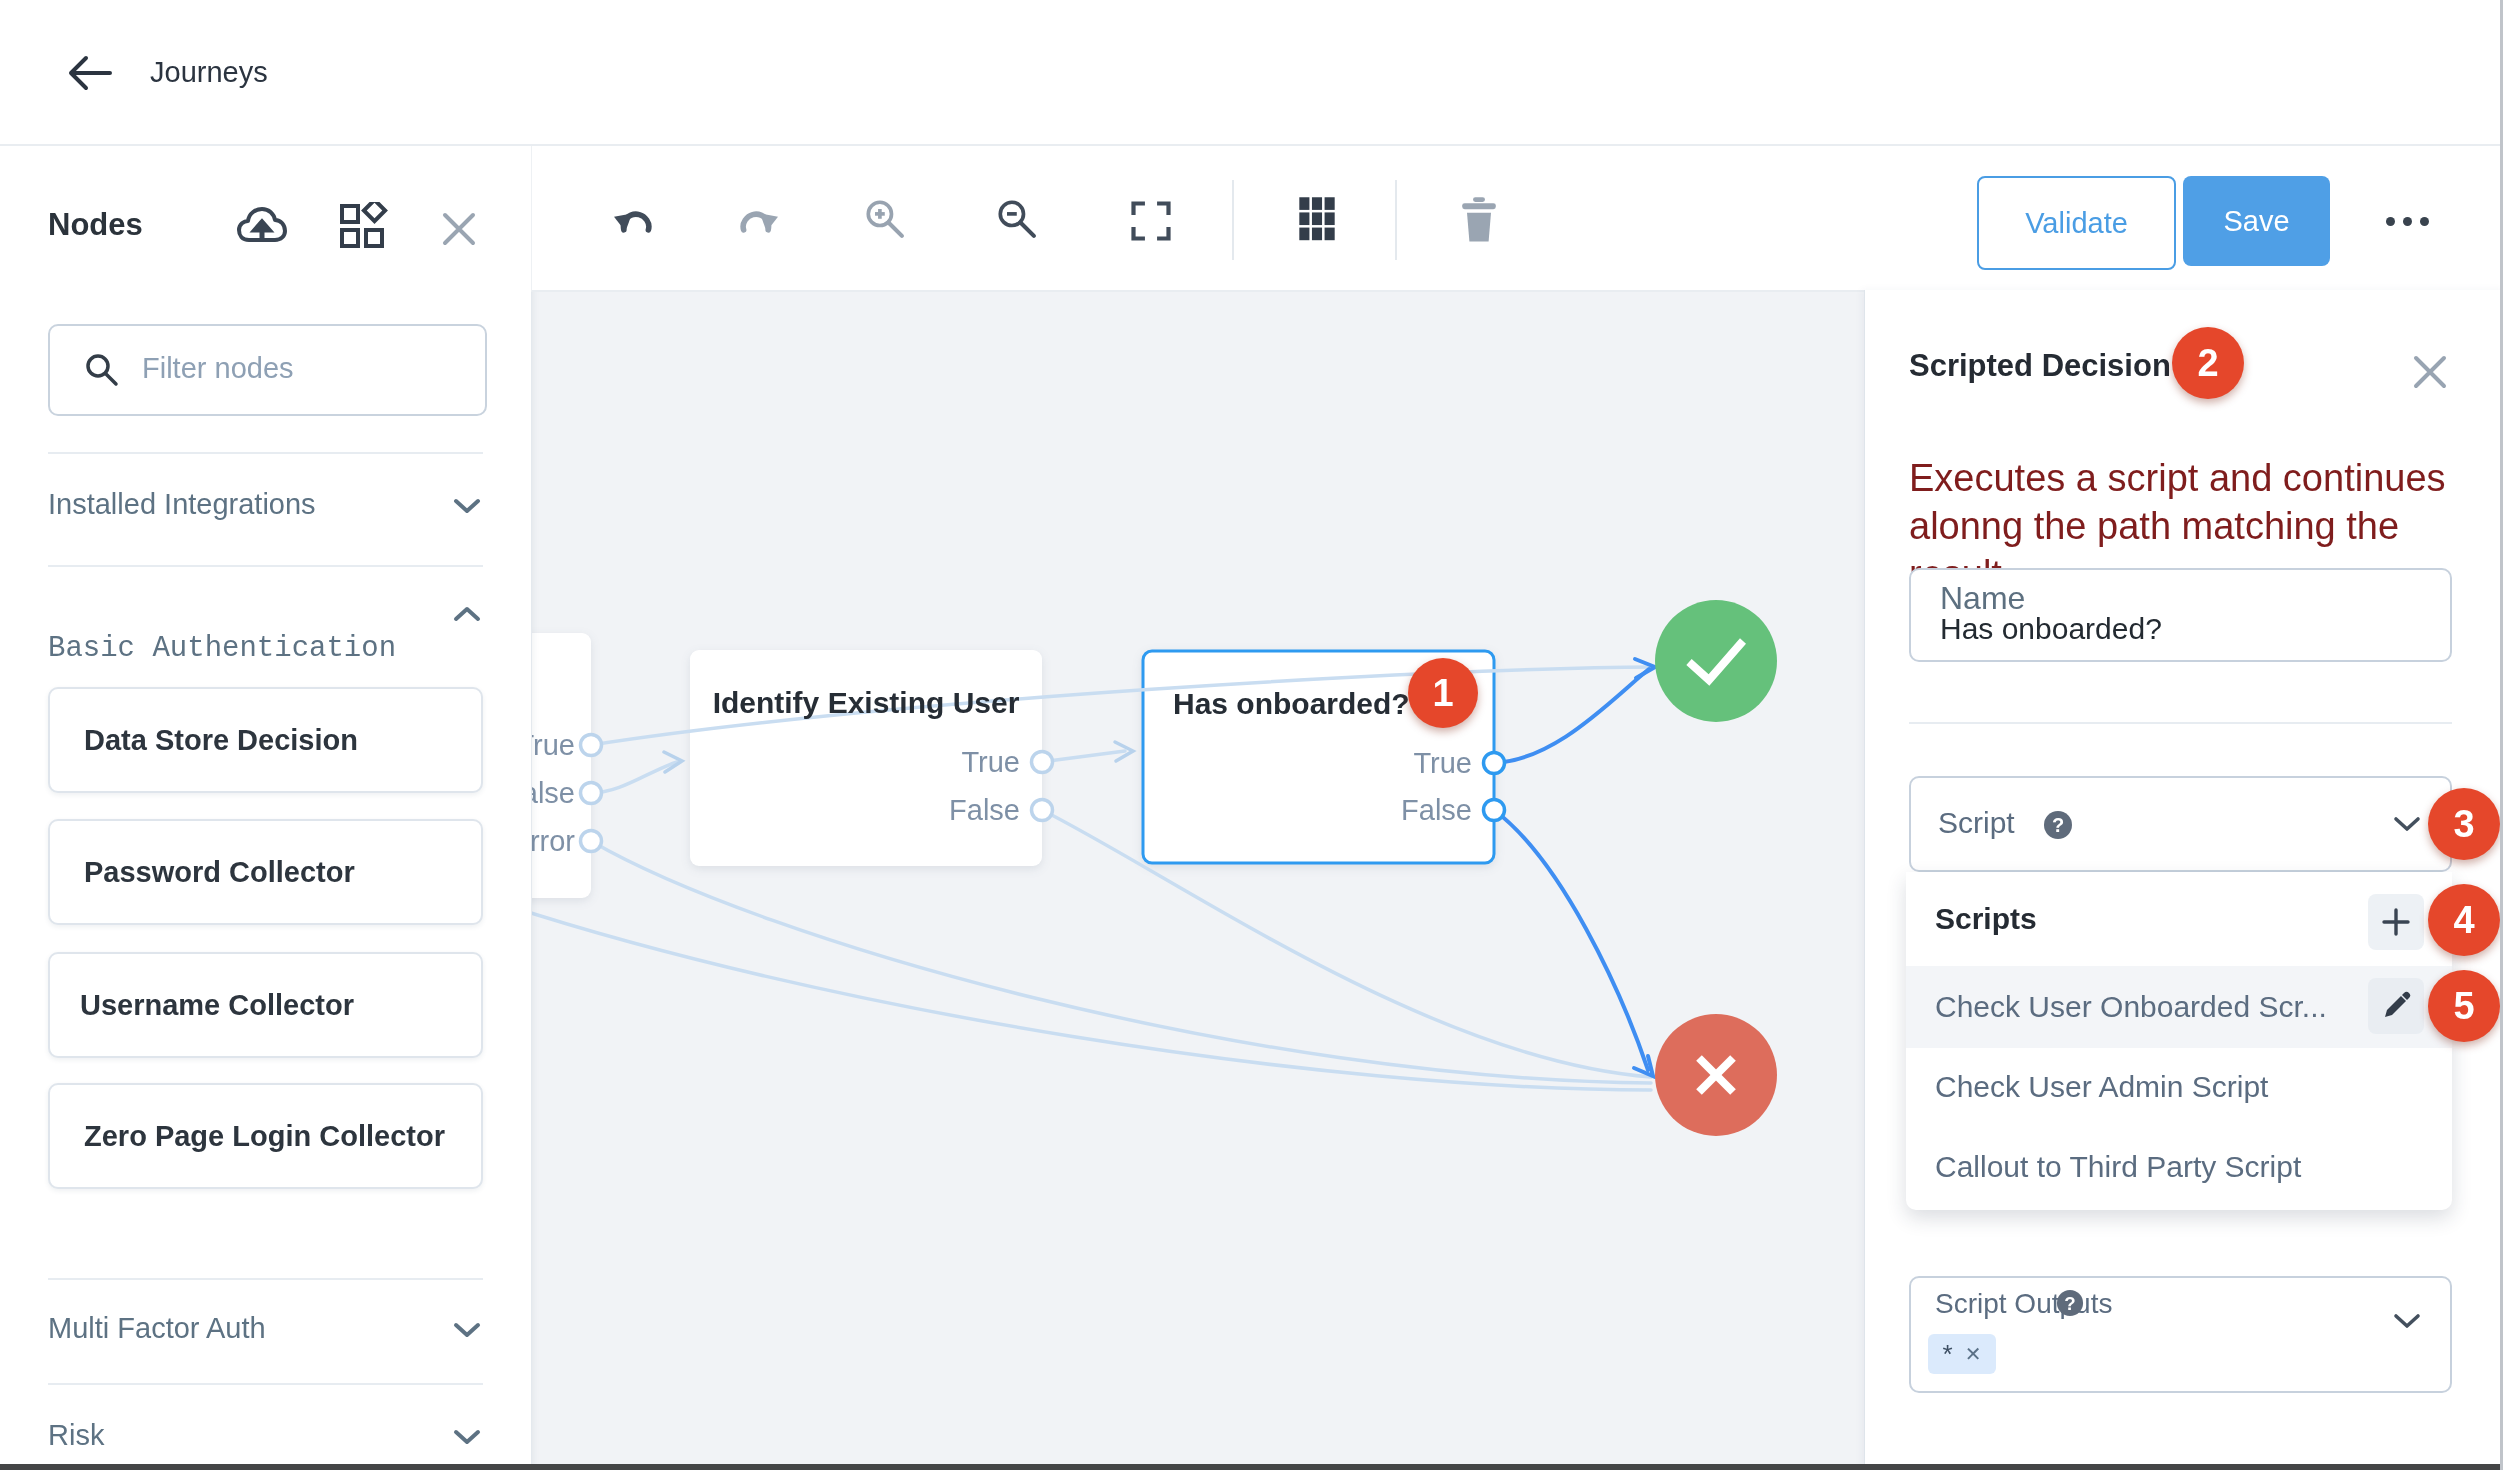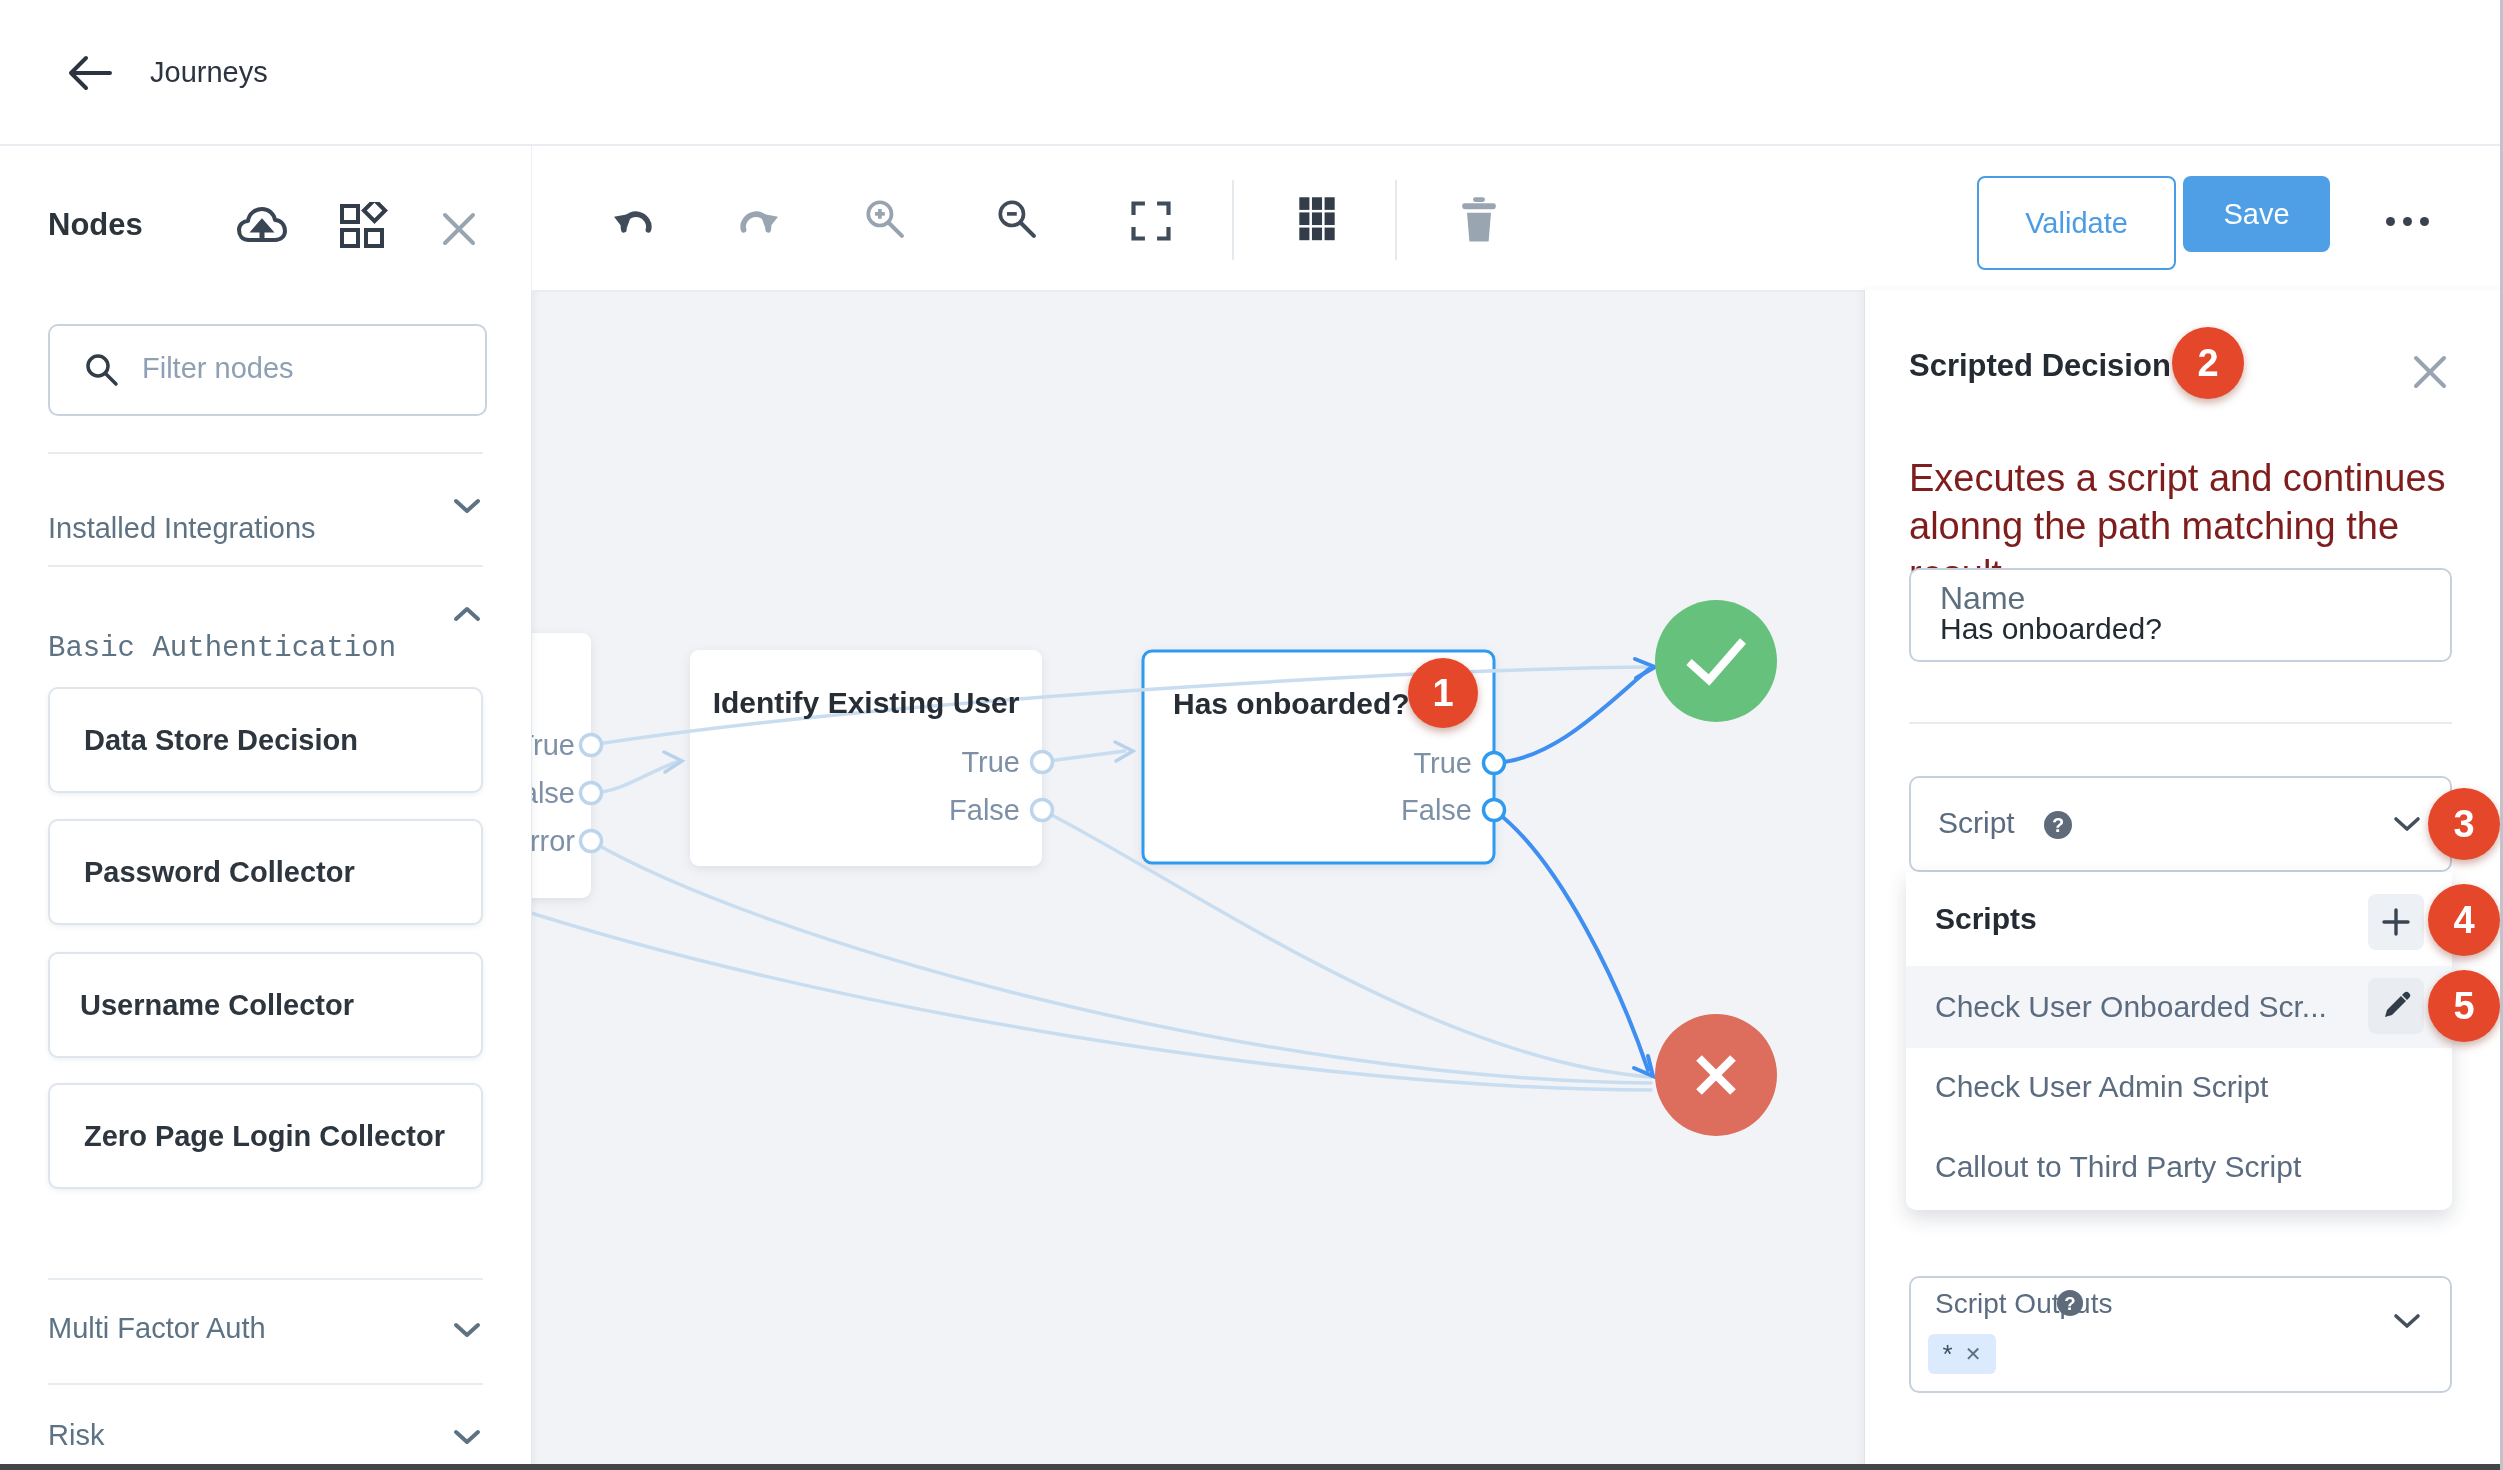--- a/index.html
+++ b/index.html
@@ -27,21 +27,21 @@
         box-shadow:0 2px 5px rgba(40,60,90,.08);z-index:5;display:flex;align-items:center;padding-left:34px;box-sizing:border-box;
         font-size:29px;font-weight:700;color:#2d353e;cursor:grab;}
 
   
   .toolbar{left:531px;top:144px;width:1972px;height:146px;background:#fff;border-bottom:2px solid #e9edf1;
         border-left:1px solid #eef1f4;z-index:4;}
   .tool-icon{z-index:5;cursor:pointer;}
   .vdiv{width:2px;top:180px;height:80px;background:#e4e9ee;z-index:5;}
   .btn-validate{left:1977px;top:176px;width:195px;height:90px;border:2px solid #4a9de4;border-radius:8px;background:#fff;
         color:#4a9de4;font-size:29px;display:flex;align-items:center;justify-content:center;z-index:5;cursor:pointer;text-align:right;}
-  .btn-save{left:2183px;top:176px;width:147px;height:76px;border-radius:8px;background:#4f9fe6;color:#fff;font-size:29px;
+  .btn-save{left:2183px;top:176px;width:147px;height:90px;border-radius:8px;background:#4f9fe6;color:#fff;font-size:29px;
         display:flex;align-items:center;justify-content:center;z-index:5;cursor:pointer;}
   .more-dots{left:2372px;top:176px;width:70px;height:90px;display:flex;align-items:center;justify-content:center;gap:8px;z-index:5;cursor:pointer;}
   .more-dots i{width:9px;height:9px;border-radius:50%;background:#39434e;}
 
   
   .canvas{left:531px;top:290px;width:1333px;height:1180px;background:#f1f3f6;z-index:1;}
   .flow-svg{left:431px;top:290px;z-index:2;}
 
   
   .rpanel{left:1864px;top:290px;width:639px;height:1180px;background:#fff;border-left:1px solid #dfe5eb;
@@ -174,21 +174,21 @@
 
   <div class="abs filter-box">
     <svg style="position:absolute;left:34px;top:26px;" width="36" height="36" viewBox="0 0 36 36">
       <circle cx="14" cy="14" r="10" fill="none" stroke="#333d48" stroke-width="3.5"></circle>
       <line x1="22" y1="22" x2="32" y2="32" stroke="#333d48" stroke-width="3.5" stroke-linecap="round"></line>
     </svg>
     <input type="text" placeholder="Filter nodes" style="">
   </div>
 
   <div class="abs divider" style="top:452px;"></div>
-  <div class="abs section-label" style="top:512px;">Installed Integrations</div>
+  <div class="abs section-label" style="top:488px;">Installed Integrations</div>
   <svg class="abs" style="left:452px;top:497px;z-index:5;" width="30" height="18" viewBox="0 0 30 18">
     <path d="M4 4 L15 14 L26 4" fill="none" stroke="#5d7283" stroke-width="4" stroke-linecap="round" stroke-linejoin="round"></path>
     </svg>
 
   <div class="abs divider" style="top:565px;"></div>
   <div class="abs section-label" style="top:632px;font-family:Liberation Mono, monospace;">Basic Authentication</div>
   <svg class="abs" style="left:452px;top:605px;z-index:5;" width="30" height="18" viewBox="0 0 30 18">
     <path d="M4 14 L15 4 L26 14" fill="none" stroke="#5d7283" stroke-width="4" stroke-linecap="round" stroke-linejoin="round"></path>
     </svg>
 

